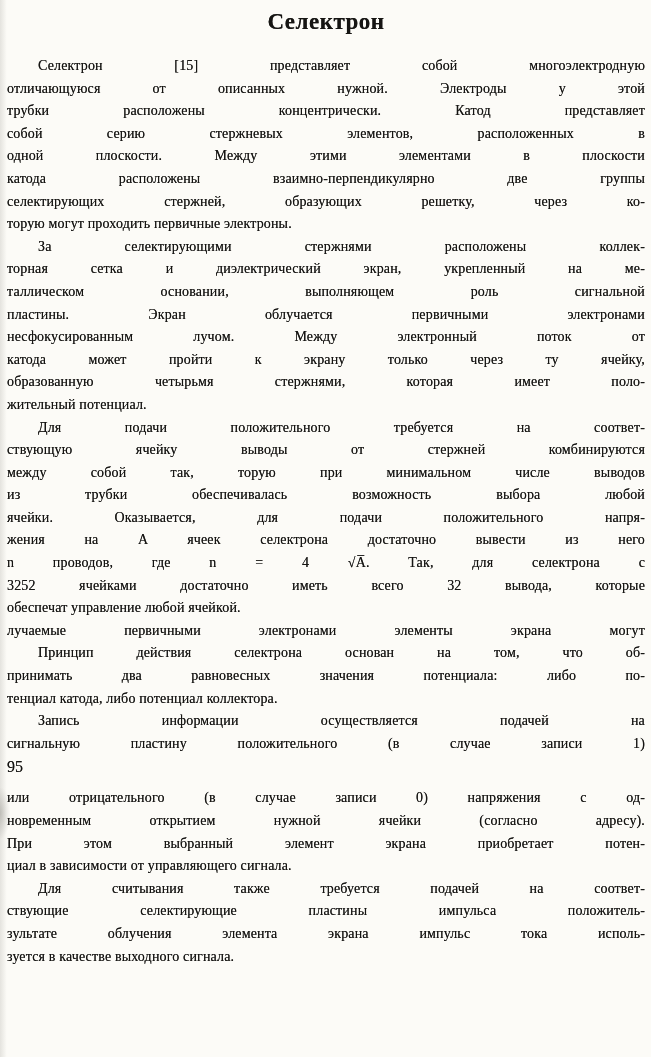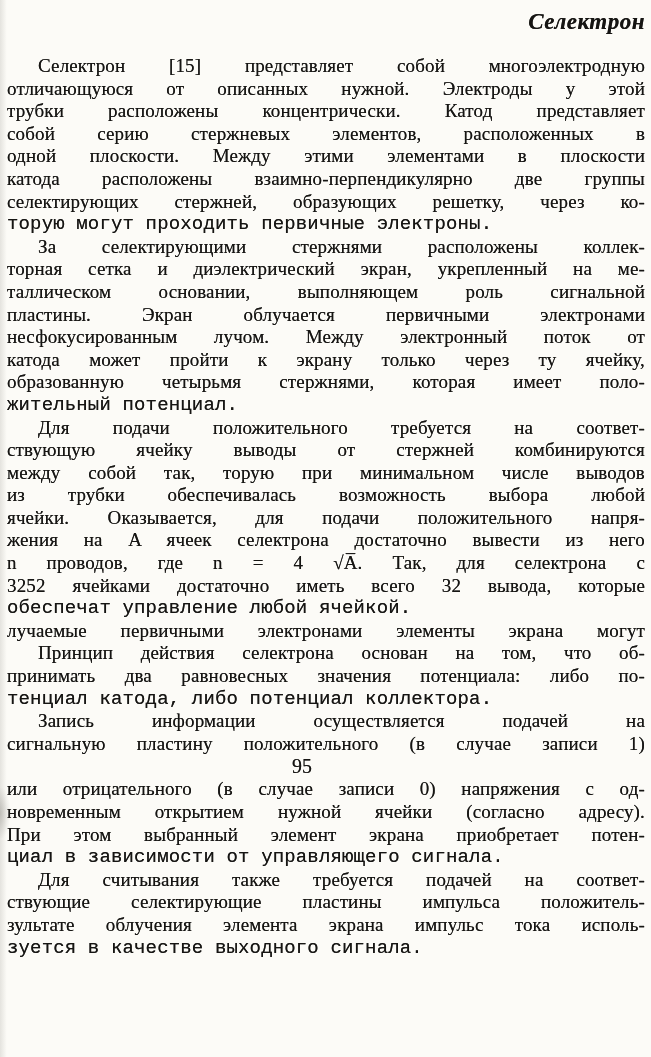--- a/index.html
+++ b/index.html
@@ -25,49 +25,48 @@
     box-sizing: border-box;
     width: 651px;
     height: 1057px;
     padding: 8px 6px 0 7px;
   }
   .title {
     margin: 0 0 19px 0;
     font-size: 23px;
     line-height: 28px;
     font-weight: 700;
-    text-align: right;
+    text-align: center;
     letter-spacing: 0.5px;
     text-shadow: 0 0 0.3px rgba(0,0,0,0.75);
-    font-style: italic;
   }
   .txt-section { display: block; }
   .line {
     display: block;
     height: 22.6px;
     line-height: 22.6px;
-    font-size: 19px;
+    font-size: 14px;
     letter-spacing: 0.15px;
     white-space: nowrap;          
     text-align: justify;
     text-align-last: justify;
     text-shadow: 0 0 0.3px rgba(0,0,0,0.7);
     overflow: visible;
   }
   .line.indent { padding-left: 31px; }
-  .line.end { text-align-last: left; font-family: Liberation Mono, monospace; }
+  .line.end { text-align-last: left; }
   .page-number {
     height: 23px;
     line-height: 23px;
-    font-size: 20px;
-    text-align: center;
+    font-size: 16px;
+    text-align: left;
     padding-right: 48px;
     text-shadow: 0 0 0.3px rgba(0,0,0,0.7);
   }
-  .section-b { }
+  .section-b { margin-top: 9px; }
   .smudge {
     position: absolute;
     left: 0; top: 788px;
     width: 10px; height: 50px;
     background: radial-gradient(ellipse at left center, rgba(90,88,80,0.28), rgba(90,88,80,0) 75%);
     pointer-events: none;
   }
 </style>
 </head>
 <body>

